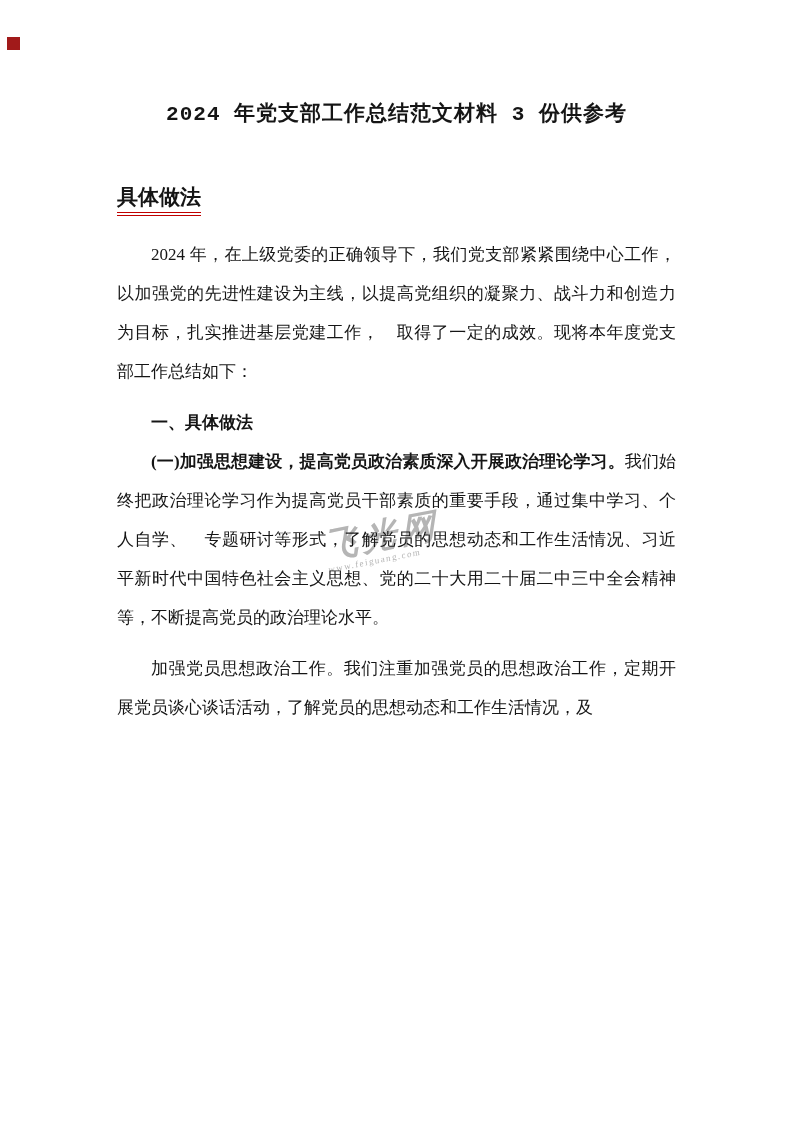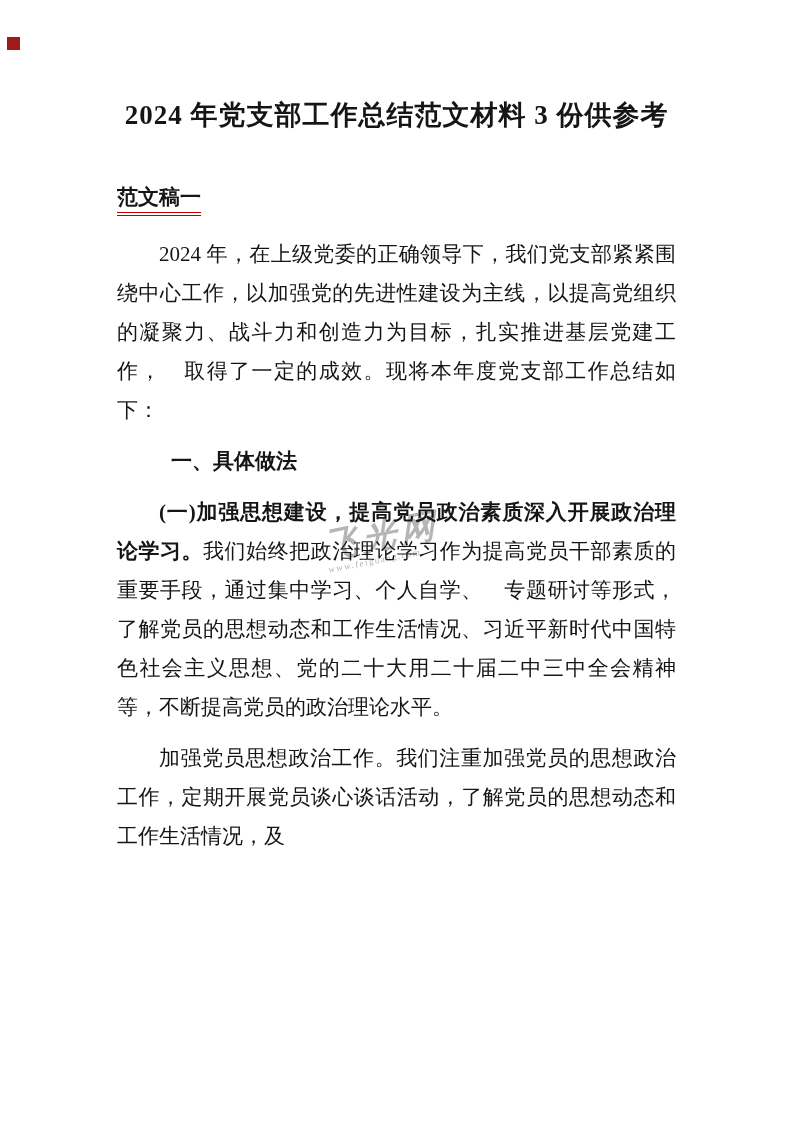--- a/index.html
+++ b/index.html
@@ -49,47 +49,48 @@
   }
   .content {
     position: relative;
     z-index: 1;
     padding: 0 117px;
   }
   .doc-title {
     margin: 0;
     padding-top: 95px;
     text-align: center;
-    font-size: 27px;
+    font-size: 21px;
     font-weight: bold;
     line-height: 40px;
     letter-spacing: 1px;
     white-space: nowrap;
+    font-family: Liberation Mono, monospace;
   }
   .section-label-row {
     margin-top: 48px;
     margin-bottom: 19px;
     line-height: 28px;
   }
   .section-label {
     display: inline-block;
     font-size: 21px;
     font-weight: bold;
     border-bottom: 4px double #c00000;
     padding-bottom: 1px;
   }
   .para {
     margin: 0 0 12px 0;
-    font-size: 21px;
+    font-size: 17px;
     line-height: 39px;
     text-align: justify;
     text-indent: 2em;
   }
   .para.heading {
-    margin: 12px;
+    margin: 0;
     font-weight: bold;
   }
   .para .lead {
     font-weight: bold;
   }
 </style>
 </head>
 <body>
 
 <div class="page">
@@ -99,21 +100,21 @@
   <div class="watermark">
     <div class="wm-logo">飞光网</div>
     <div class="wm-url">www.feiguang.com</div>
   </div>
 
   <div class="content">
 
     <h1 class="doc-title">2024 年党支部工作总结范文材料 3 份供参考</h1>
 
     <div class="section-label-row">
-      <span class="section-label">范文稿一</span>
+      <span class="section-label">具体做法</span>
     </div>
 
     <p class="para">2024 年，在上级党委的正确领导下，我们党支部紧紧围绕中心工作，以加强党的先进性建设为主线，以提高党组织的凝聚力、战斗力和创造力为目标，扎实推进基层党建工作，　取得了一定的成效。现将本年度党支部工作总结如下：</p>
 
     <p class="para heading">一、具体做法</p>
 
     <p class="para"><b class="lead">(一)加强思想建设，提高党员政治素质深入开展政治理论学习。</b><span>我们始终把政治理论学习作为提高党员干部素质的重要手段，通过集中学习、个人自学、　专题研讨等形式，了解党员的思想动态和工作生活情况、习近平新时代中国特色社会主义思想、党的二十大用二十届二中三中全会精神等，不断提高党员的政治理论水平。</span></p>
 
 
     <p class="para">加强党员思想政治工作。我们注重加强党员的思想政治工作，定期开展党员谈心谈话活动，了解党员的思想动态和工作生活情况，及</p>

